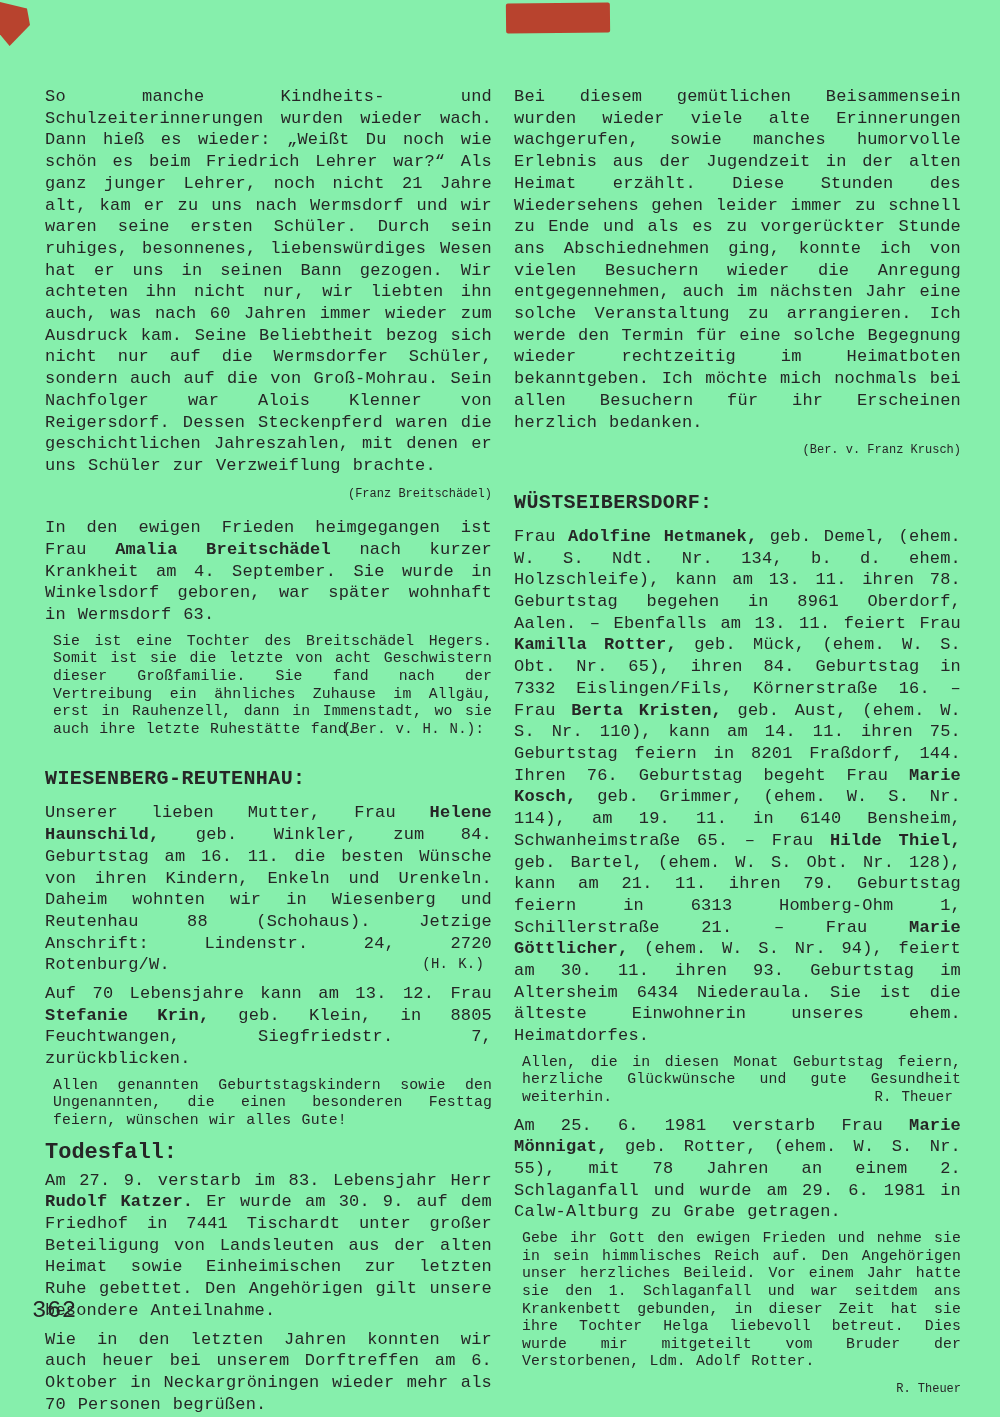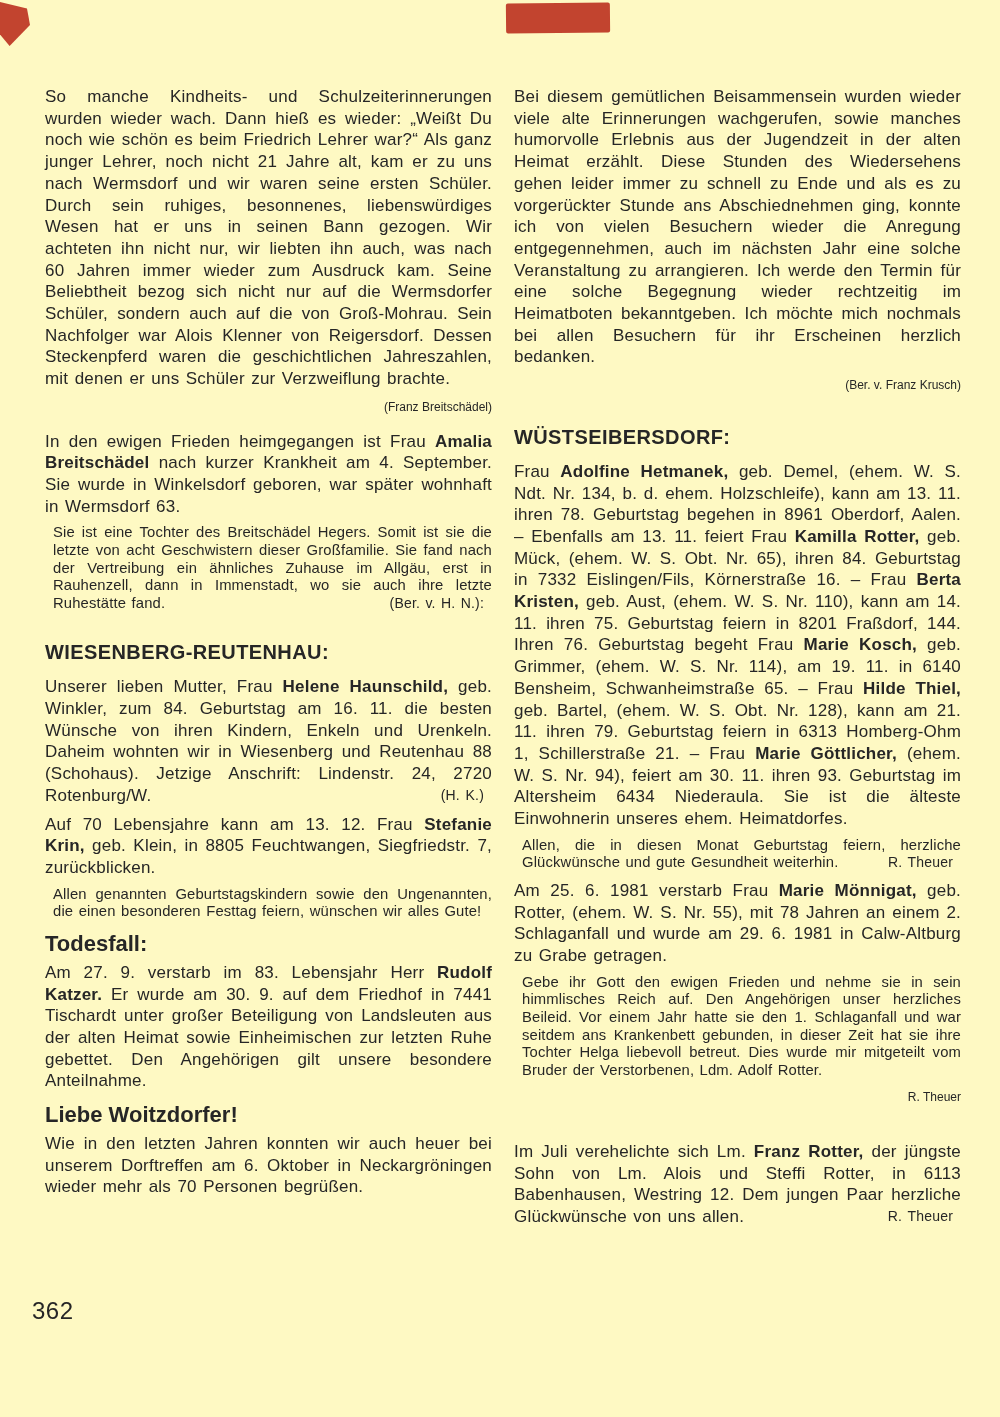--- a/index.html
+++ b/index.html
@@ -3,23 +3,23 @@
 <meta charset="utf-8">
 <style>
   html, body { margin: 0; padding: 0; }
   .page {
     position: relative;
     width: 1000px;
     height: 1417px;
     background:
       linear-gradient(180deg, #edecе8 0%, #ecebe7 50%, #eae9e4 100%),
       #ecebe7;
-    background-color: #fef9c3;
+    background-color: #86efac;
     overflow: hidden;
-    font-family: Liberation Sans, sans-serif;
+    font-family: Liberation Mono, monospace;
     color: #262626;
   }
   .columns {
     position: absolute;
     top: 86px;
     left: 45px;
     width: 917px;
     display: flex;
     gap: 22px;
   }
@@ -105,21 +105,20 @@
         <p class="block paragraph"><span>So manche Kindheits- und Schulzeiterinnerungen wurden wieder wach. Dann hieß es wieder: „Weißt Du noch wie schön es beim Friedrich Lehrer war?“ Als ganz junger Lehrer, noch nicht 21 Jahre alt, kam er zu uns nach Wermsdorf und wir waren seine ersten Schüler. Durch sein ruhiges, besonnenes, liebenswürdiges Wesen hat er uns in seinen Bann gezogen. Wir achteten ihn nicht nur, wir liebten ihn auch, was nach 60 Jahren immer wieder zum Ausdruck kam. Seine Beliebtheit bezog sich nicht nur auf die Wermsdorfer Schüler, sondern auch auf die von Groß-Mohrau. Sein Nachfolger war Alois Klenner von Reigersdorf. Dessen Steckenpferd waren die geschichtlichen Jahreszahlen, mit denen er uns Schüler zur Verzweiflung brachte.</span></p>
         <p class="block sigline"><span>(Franz Breitschädel)</span></p>
         <p class="block paragraph"><span>In den ewigen Frieden heimgegangen ist Frau </span><b>Amalia Breitschädel</b><span> nach kurzer Krankheit am 4. September. Sie wurde in Winkelsdorf geboren, war später wohnhaft in Wermsdorf 63.</span></p>
         <p class="block small"><span>Sie ist eine Tochter des Breitschädel Hegers. Somit ist sie die letzte von acht Geschwistern dieser Großfamilie. Sie fand nach der Vertreibung ein ähnliches Zuhause im Allgäu, erst in Rauhenzell, dann in Immenstadt, wo sie auch ihre letzte Ruhestätte fand.</span><span class="sig-inline">(Ber. v. H. N.):</span></p>
         <h2 class="block heading"><span>WIESENBERG-REUTENHAU:</span></h2>
         <p class="block paragraph"><span>Unserer lieben Mutter, Frau </span><b>Helene Haunschild,</b><span> geb. Winkler, zum 84. Geburtstag am 16. 11. die besten Wünsche von ihren Kindern, Enkeln und Urenkeln. Daheim wohnten wir in Wiesenberg und Reutenhau 88 (Schohaus). Jetzige Anschrift: Lindenstr. 24, 2720 Rotenburg/W.</span><span class="sig-inline">(H. K.)</span></p>
         <p class="block paragraph"><span>Auf 70 Lebensjahre kann am 13. 12. Frau </span><b>Stefanie Krin,</b><span> geb. Klein, in 8805 Feuchtwangen, Siegfriedstr. 7, zurückblicken.</span></p>
         <p class="block small"><span>Allen genannten Geburtstagskindern sowie den Ungenannten, die einen besonderen Festtag feiern, wünschen wir alles Gute!</span></p>
         <h3 class="block subheading"><span>Todesfall:</span></h3>
         <p class="block paragraph"><span>Am 27. 9. verstarb im 83. Lebensjahr Herr </span><b>Rudolf Katzer.</b><span> Er wurde am 30. 9. auf dem Friedhof in 7441 Tischardt unter großer Beteiligung von Landsleuten aus der alten Heimat sowie Einheimischen zur letzten Ruhe gebettet. Den Angehörigen gilt unsere besondere Anteilnahme.</span></p>
-        <h3 class="block subheading"><span>Liebe Woitzdorfer!</span></h3>
         <p class="block paragraph"><span>Wie in den letzten Jahren konnten wir auch heuer bei unserem Dorftreffen am 6. Oktober in Neckargröningen wieder mehr als 70 Personen begrüßen.</span></p>
       </div>
     <div class="col" id="right-col">
         <p class="block paragraph"><span>Bei diesem gemütlichen Beisammensein wurden wieder viele alte Erinnerungen wachgerufen, sowie manches humorvolle Erlebnis aus der Jugendzeit in der alten Heimat erzählt. Diese Stunden des Wiedersehens gehen leider immer zu schnell zu Ende und als es zu vorgerückter Stunde ans Abschiednehmen ging, konnte ich von vielen Besuchern wieder die Anregung entgegennehmen, auch im nächsten Jahr eine solche Veranstaltung zu arrangieren. Ich werde den Termin für eine solche Begegnung wieder rechtzeitig im Heimatboten bekanntgeben. Ich möchte mich nochmals bei allen Besuchern für ihr Erscheinen herzlich bedanken.</span></p>
         <p class="block sigline"><span>(Ber. v. Franz Krusch)</span></p>
         <h2 class="block heading"><span>WÜSTSEIBERSDORF:</span></h2>
         <p class="block paragraph"><span>Frau </span><b>Adolfine Hetmanek,</b><span> geb. Demel, (ehem. W. S. Ndt. Nr. 134, b. d. ehem. Holzschleife), kann am 13. 11. ihren 78. Geburtstag begehen in 8961 Oberdorf, Aalen. – Ebenfalls am 13. 11. feiert Frau </span><b>Kamilla Rotter,</b><span> geb. Mück, (ehem. W. S. Obt. Nr. 65), ihren 84. Geburtstag in 7332 Eislingen/Fils, Körnerstraße 16. – Frau </span><b>Berta Kristen,</b><span> geb. Aust, (ehem. W. S. Nr. 110), kann am 14. 11. ihren 75. Geburtstag feiern in 8201 Fraßdorf, 144. Ihren 76. Geburtstag begeht Frau </span><b>Marie Kosch,</b><span> geb. Grimmer, (ehem. W. S. Nr. 114), am 19. 11. in 6140 Bensheim, Schwanheimstraße 65. – Frau </span><b>Hilde Thiel,</b><span> geb. Bartel, (ehem. W. S. Obt. Nr. 128), kann am 21. 11. ihren 79. Geburtstag feiern in 6313 Homberg-Ohm 1, Schillerstraße 21. – Frau </span><b>Marie Göttlicher,</b><span> (ehem. W. S. Nr. 94), feiert am 30. 11. ihren 93. Geburtstag im Altersheim 6434 Niederaula. Sie ist die älteste Einwohnerin unseres ehem. Heimatdorfes.</span></p>
         <p class="block small"><span>Allen, die in diesen Monat Geburtstag feiern, herzliche Glückwünsche und gute Gesundheit weiterhin.</span><span class="sig-inline">R. Theuer</span></p>
         <p class="block paragraph"><span>Am 25. 6. 1981 verstarb Frau </span><b>Marie Mönnigat,</b><span> geb. Rotter, (ehem. W. S. Nr. 55), mit 78 Jahren an einem 2. Schlaganfall und wurde am 29. 6. 1981 in Calw-Altburg zu Grabe getragen.</span></p>
         <p class="block small"><span>Gebe ihr Gott den ewigen Frieden und nehme sie in sein himmlisches Reich auf. Den Angehörigen unser herzliches Beileid. Vor einem Jahr hatte sie den 1. Schlaganfall und war seitdem ans Krankenbett gebunden, in dieser Zeit hat sie ihre Tochter Helga liebevoll betreut. Dies wurde mir mitgeteilt vom Bruder der Verstorbenen, Ldm. Adolf Rotter.</span></p>

